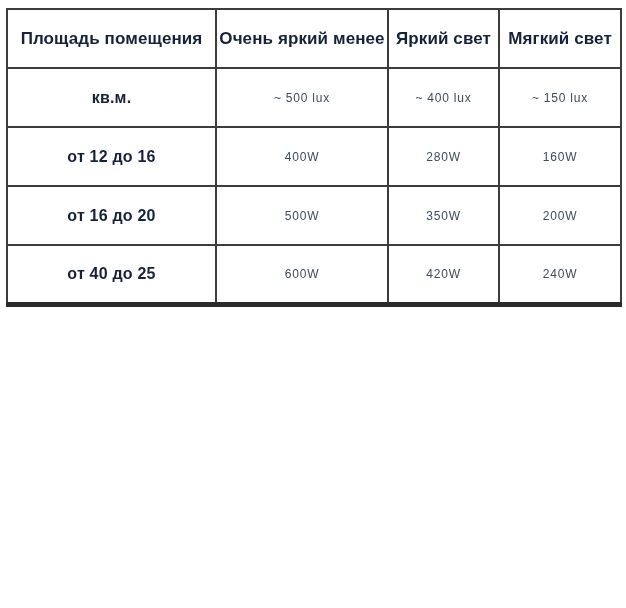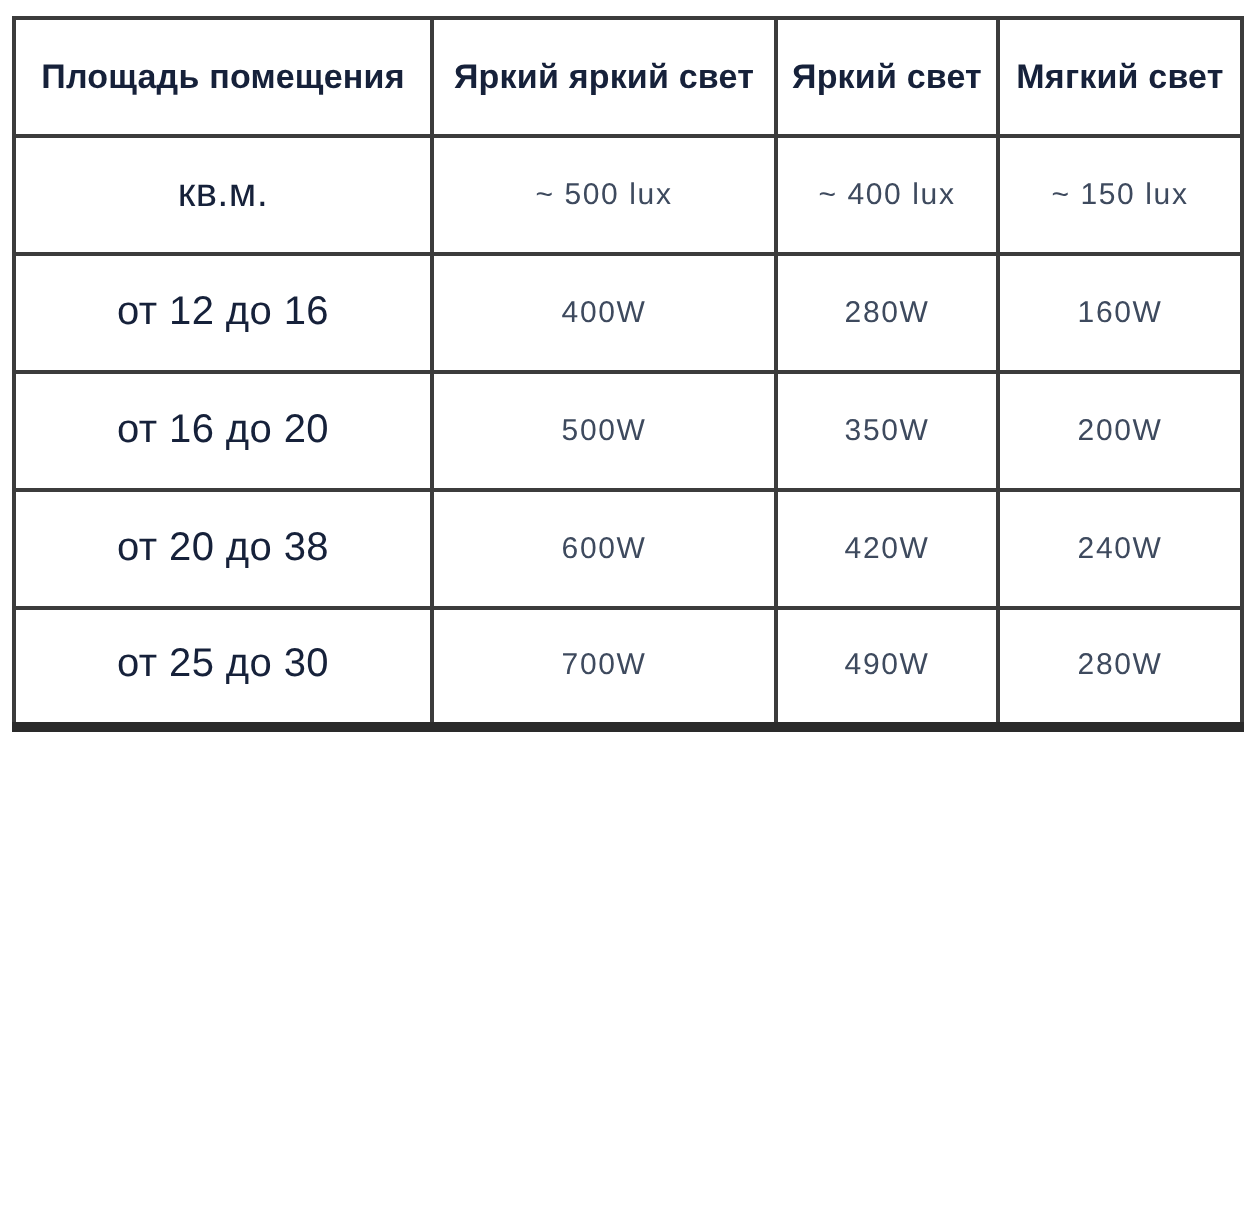--- a/index.html
+++ b/index.html
@@ -34,46 +34,46 @@
   table.power-table tr:last-child td {
     border-bottom: 5px solid #2a2a2a;
   }
   .hdr {
     font-weight: bold;
     font-size: 17px;
     color: #16213a;
     letter-spacing: 0.1px;
   }
   .area {
-    font-weight: normal;
-    font-size: 20px;
+    font-weight: bold;
+    font-size: 16px;
     color: #16213a;
     letter-spacing: 0.2px;
   }
   .val {
     font-weight: normal;
-    font-size: 15px;
+    font-size: 12px;
     color: #3e4a5e;
     letter-spacing: 0.8px;
   }
 </style>
 </head>
 <body>
 
 <table class="power-table">
   <colgroup>
     <col style="width:209px">
     <col style="width:172px">
     <col style="width:111px">
     <col style="width:122px">
   </colgroup>
   <tbody>
     <tr>
       <th class="hdr">Площадь помещения</th>
-      <th class="hdr">Яркий яркий свет</th>
+      <th class="hdr">Очень яркий менее</th>
       <th class="hdr">Яркий свет</th>
       <th class="hdr">Мягкий свет</th>
     </tr>
     <tr>
       <td class="area">кв.м.</td>
       <td class="val">~ 500 lux</td>
       <td class="val">~ 400 lux</td>
       <td class="val">~ 150 lux</td>
     </tr>
     <tr>
@@ -82,25 +82,19 @@
       <td class="val">280W</td>
       <td class="val">160W</td>
     </tr>
     <tr>
       <td class="area">от 16 до 20</td>
       <td class="val">500W</td>
       <td class="val">350W</td>
       <td class="val">200W</td>
     </tr>
     <tr>
-      <td class="area">от 20 до 38</td>
+      <td class="area">от 40 до 25</td>
       <td class="val">600W</td>
       <td class="val">420W</td>
       <td class="val">240W</td>
-    </tr>
-    <tr>
-      <td class="area">от 25 до 30</td>
-      <td class="val">700W</td>
-      <td class="val">490W</td>
-      <td class="val">280W</td>
     </tr>
   </tbody>
 </table>
 
 </body></html>

